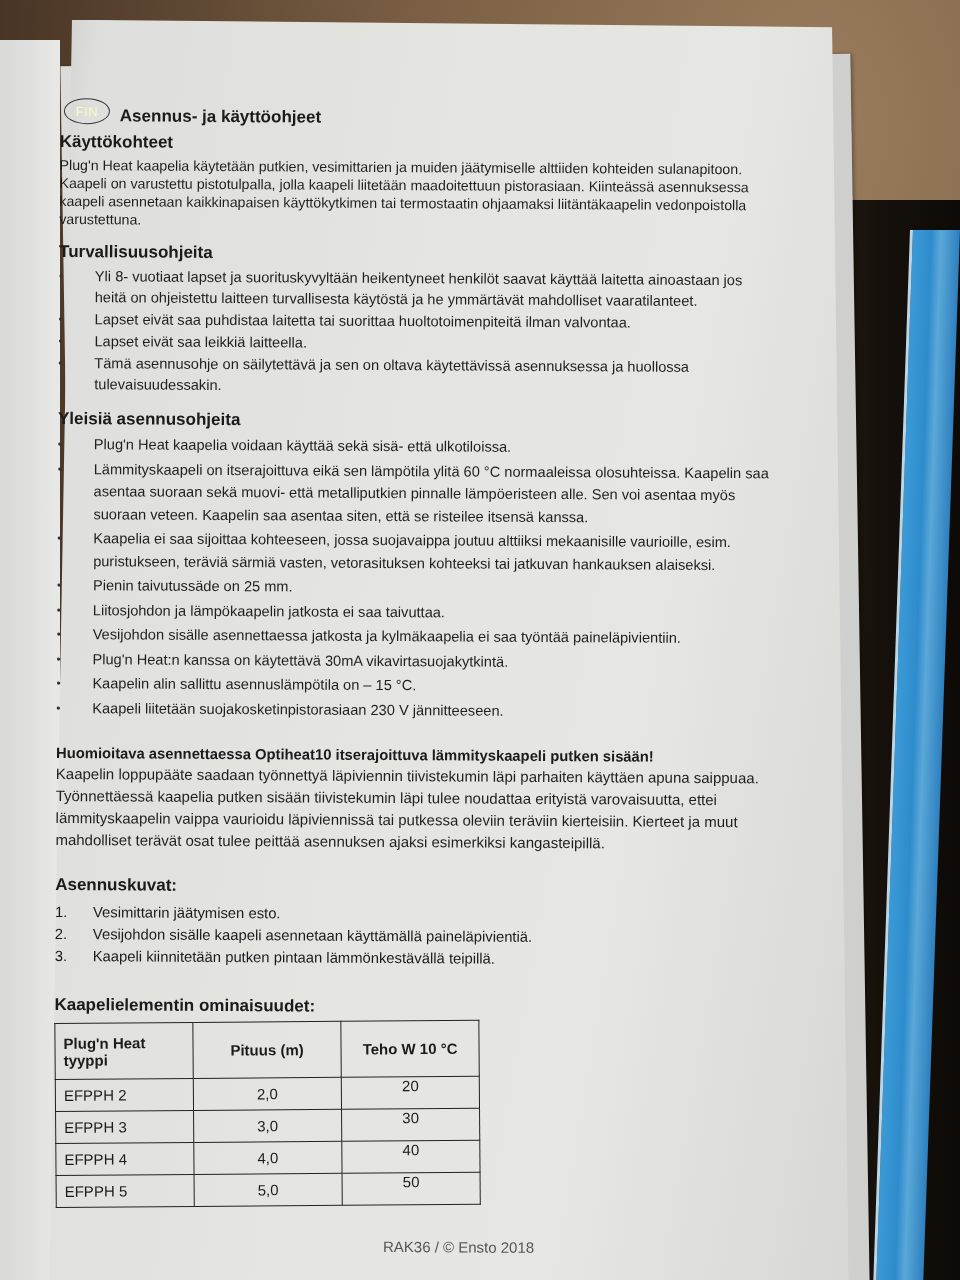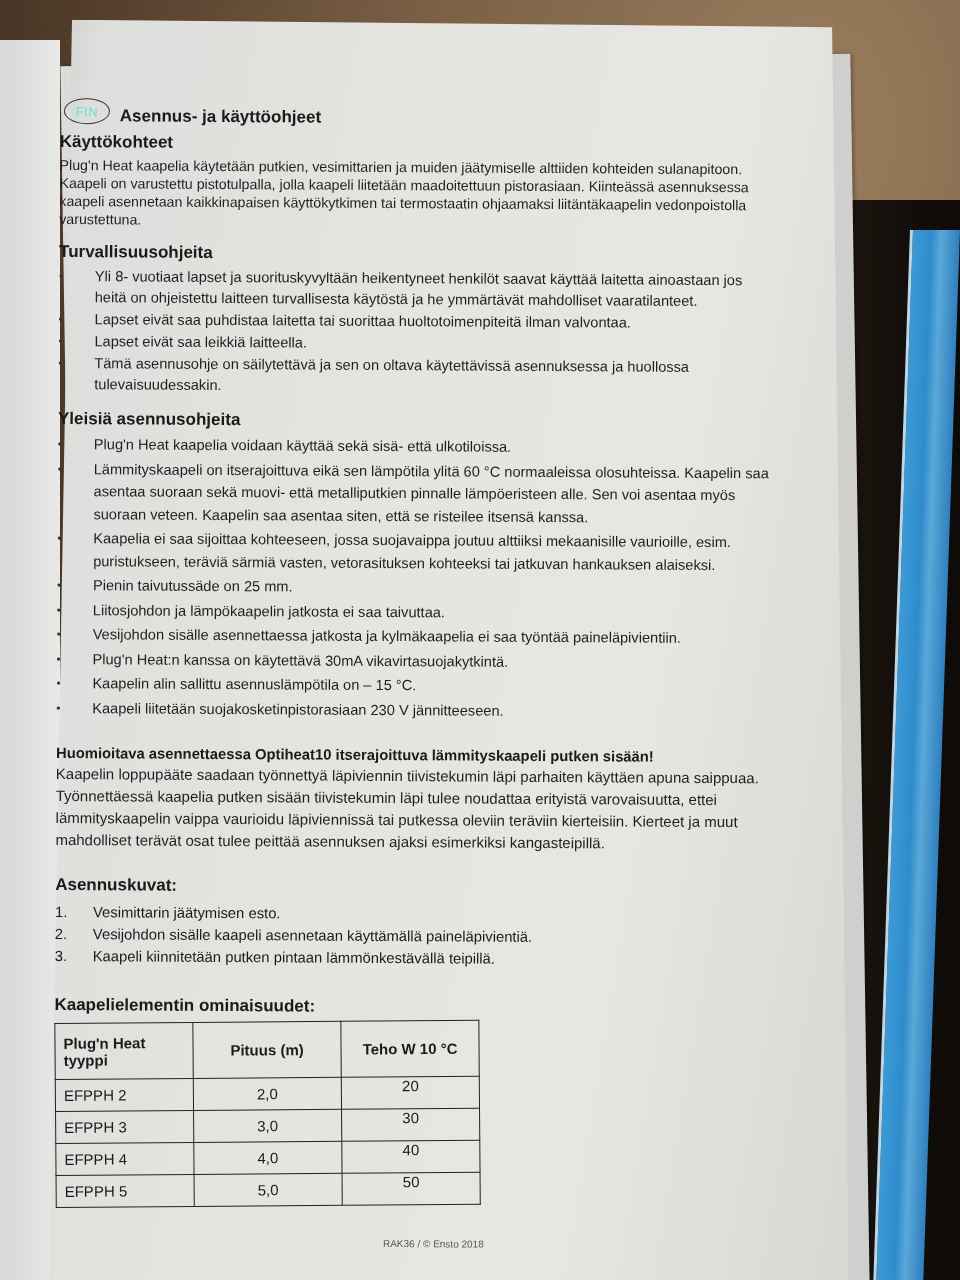--- a/index.html
+++ b/index.html
@@ -48,21 +48,21 @@
       position: absolute; left: 60px; top: 96px; width: 740px;
       color: #1b1b1b;
       font-family: "Liberation Sans", sans-serif;
       transform: rotate(0.35deg);
       transform-origin: top left;
     }
     .title-row { display: flex; align-items: center; gap: 10px; margin-left: 4px; }
     .fin-badge {
       width: 46px; height: 26px; border: 1.5px solid #333; border-radius: 50%;
       font-size: 13px; display: flex; align-items: center; justify-content: center;
-      color: #5eead4; letter-spacing: 0.5px;
+      color: #fef9c3; letter-spacing: 0.5px;
     }
     .title { font-size: 17px; font-weight: bold; margin-top: 10px; }
     h2.section {
       font-size: 17px; font-weight: bold; margin-top: 6px; margin-bottom: 4px;
     }
     h2.section.spaced { margin-top: 14px; }
     p.body {
       font-size: 14.2px; line-height: 18px; text-align: left; color: #1f1f1f;
     }
     ul.bullets { list-style: none; }
@@ -86,21 +86,21 @@
     table.spec th, table.spec td {
       border: 1.6px solid #222; padding: 2px 8px; height: 32px;
     }
     table.spec th { font-weight: bold; text-align: left; vertical-align: middle; height: 56px; }
     table.spec th.center, table.spec td.center { text-align: center; }
     table.spec td.power { vertical-align: top; padding-top: 0; }
     .col-type { width: 138px; }
     .col-len { width: 148px; }
     .col-pow { width: 138px; }
     .footer {
-      position: absolute; left: 330px; top: 1140px; font-size: 10px; color: #555; text-align: center;
+      position: absolute; left: 330px; top: 1140px; font-size: 15px; color: #555; text-align: center;
     }
   </style>
 </head>
 <body>
 
 <div class="bg-cardboard"></div>
 <div class="bg-dark"></div>
 <div class="bg-blue"></div>
 <div class="bg-paper-stack"></div>
 <div class="paper-back"></div>

